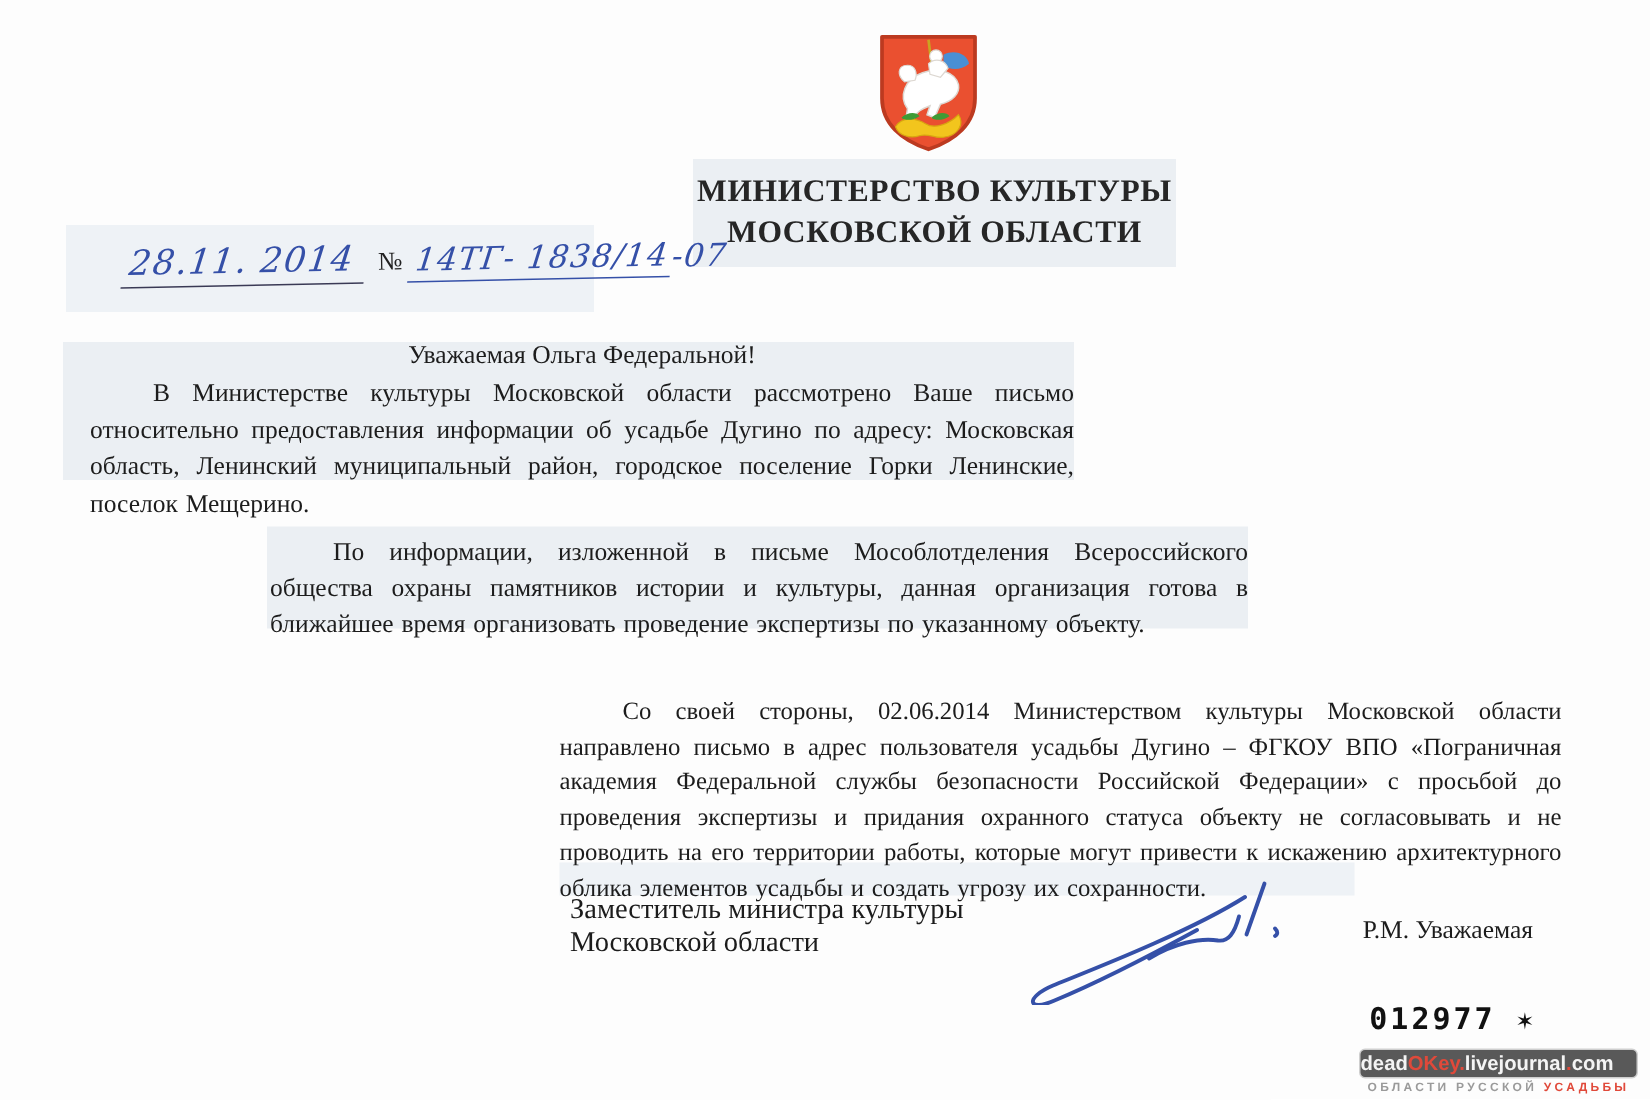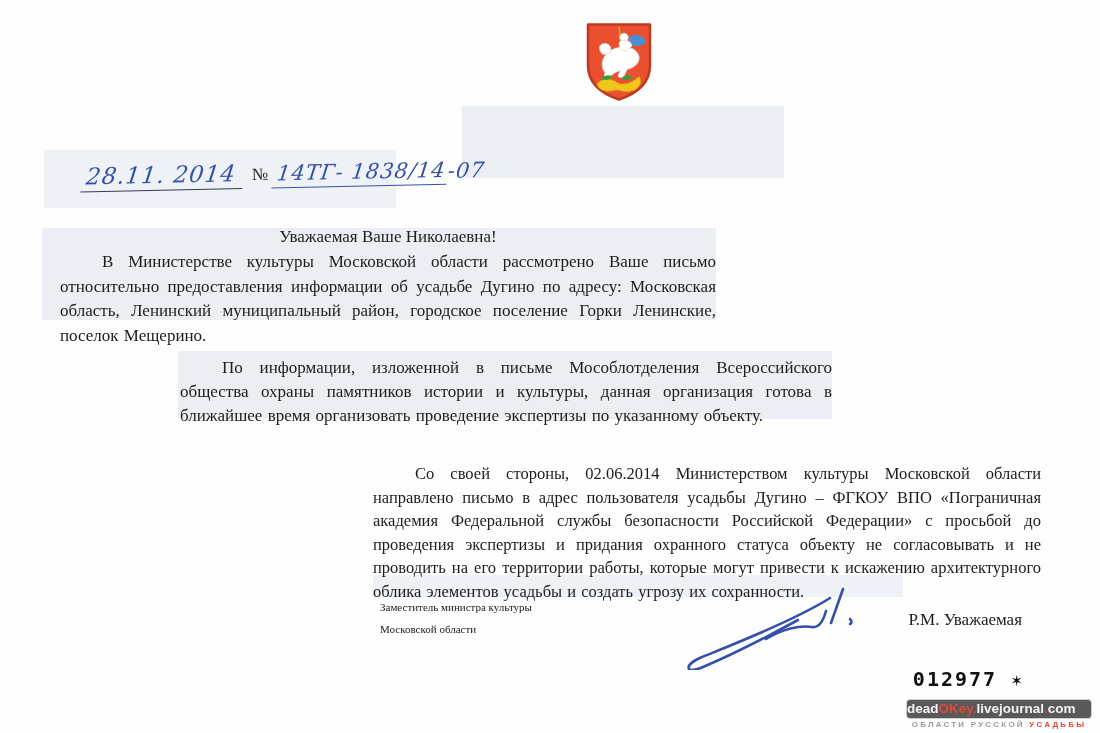--- a/index.html
+++ b/index.html
@@ -45,21 +45,21 @@
   }
   .para{
     position:absolute;text-align:justify;
     word-spacing:1px;
   }
   .para-1{left:60px;top:250px;width:656px;font-size:17px;line-height:24.5px;text-indent:42px;}
   .para-2{left:180px;top:356px;width:652px;font-size:17px;line-height:24px;text-indent:42px;}
   .para-3{left:373px;top:462px;width:668px;font-size:16.5px;line-height:23.6px;text-indent:42px;}
 
   
-  .signoff{position:absolute;left:380px;top:596px;font-size:11px;line-height:22px;}
+  .signoff{position:absolute;left:380px;top:596px;font-size:19px;line-height:22px;}
   .signature-svg{position:absolute;left:678px;top:582px;width:190px;height:88px;}
   .signatory-name{position:absolute;left:880px;top:610px;width:142px;text-align:right;font-size:17px;}
   .stamp{
     position:absolute;left:900px;top:667px;width:122px;text-align:right;
     font-family:"DejaVu Sans Mono", monospace;font-weight:bold;
     font-size:20px;letter-spacing:2px;color:#111;
   }
   .stamp .star{font-size:18px;letter-spacing:0;}
 
   
@@ -95,29 +95,33 @@
     <path d="M46,16 C54,12 62,16 63,22 C57,27 50,26 46,23 Z" fill="#4a8fd4"></path>
     <path d="M22,52 C16,44 20,32 32,28 C44,24 54,28 56,36 C57,42 52,47 44,49 L40,58 L35,56 L37,50 C32,52 27,54 26,60 L21,58 Z" fill="#ffffff" stroke="#ddd8d2" stroke-width="1"></path>
     <path d="M20,34 C15,30 15,23 22,23 C27,23 29,28 27,33 Z" fill="#ffffff" stroke="#ddd8d2" stroke-width="0.8"></path>
     <circle cx="41" cy="17" r="4.2" fill="#ffffff" stroke="#ddd8d2" stroke-width="0.8"></circle>
     <path d="M36,22 C40,18 47,19 49,25 L44,31 L37,29 Z" fill="#ffffff" stroke="#ddd8d2" stroke-width="0.8"></path>
     <path d="M14,64 C18,57 28,58 34,62 C40,66 50,62 56,56 C60,62 56,70 46,71 C40,72 36,68 30,70 C24,72 16,70 14,64 Z" fill="#f2c51d" stroke="#d8a510" stroke-width="0.8"></path>
     <path d="M18,58 C22,54 28,54 30,57 C26,60 20,60 18,58 Z" fill="#3f9b35"></path>
     <path d="M38,58 C42,54 48,54 50,57 C46,60 40,60 38,58 Z" fill="#3f9b35"></path>
   </svg>
 
+  <div class="org-name">
+    <div>МИНИСТЕРСТВО КУЛЬТУРЫ</div>
+    <div>МОСКОВСКОЙ ОБЛАСТИ</div>
+  </div>
 
   <div class="ref-line">
     <span class="hw hw-date">28.11. 2014</span>
     <span class="no-sign">№</span>
     <span class="hw hw-num-main">14ТГ- 1838/14</span>
     <span class="hw hw-num-tail">-07</span>
   </div>
 
-  <div class="salutation">Уважаемая Ваше Николаевна!</div>
+  <div class="salutation">Уважаемая Ольга Федеральной!</div>
   <div class="para para-1">В Министерстве культуры Московской области рассмотрено Ваше письмо относительно предоставления информации об усадьбе Дугино по адресу: Московская область, Ленинский муниципальный район, городское поселение Горки Ленинские, поселок Мещерино.</div>
   <div class="para para-2">По информации, изложенной в письме Мособлотделения Всероссийского общества охраны памятников истории и культуры, данная организация готова в ближайшее время организовать проведение экспертизы по указанному объекту.</div>
   <div class="para para-3">Со своей стороны, 02.06.2014 Министерством культуры Московской области направлено письмо в адрес пользователя усадьбы Дугино – ФГКОУ ВПО «Пограничная академия Федеральной службы безопасности Российской Федерации» с просьбой до проведения экспертизы и придания охранного статуса объекту не согласовывать и не проводить на его территории работы, которые могут привести к искажению архитектурного облика элементов усадьбы и создать угрозу их сохранности.</div>
 
   <div class="signoff">
     <div>Заместитель министра культуры</div>
     <div>Московской области</div>
   </div>
 
   <svg class="signature-svg" viewBox="0 0 190 88">

